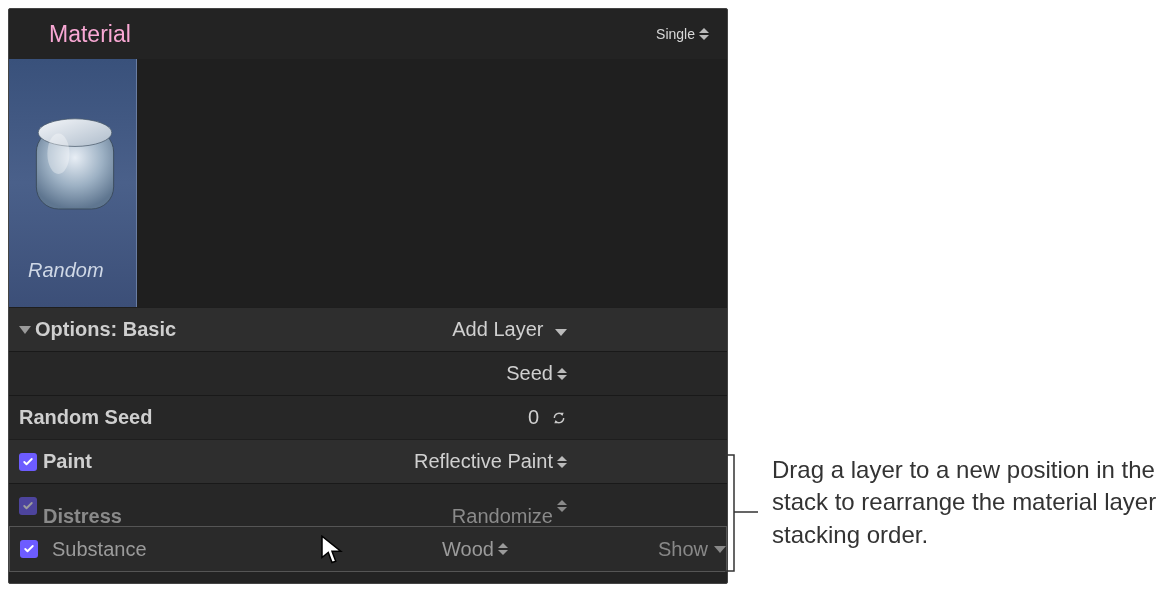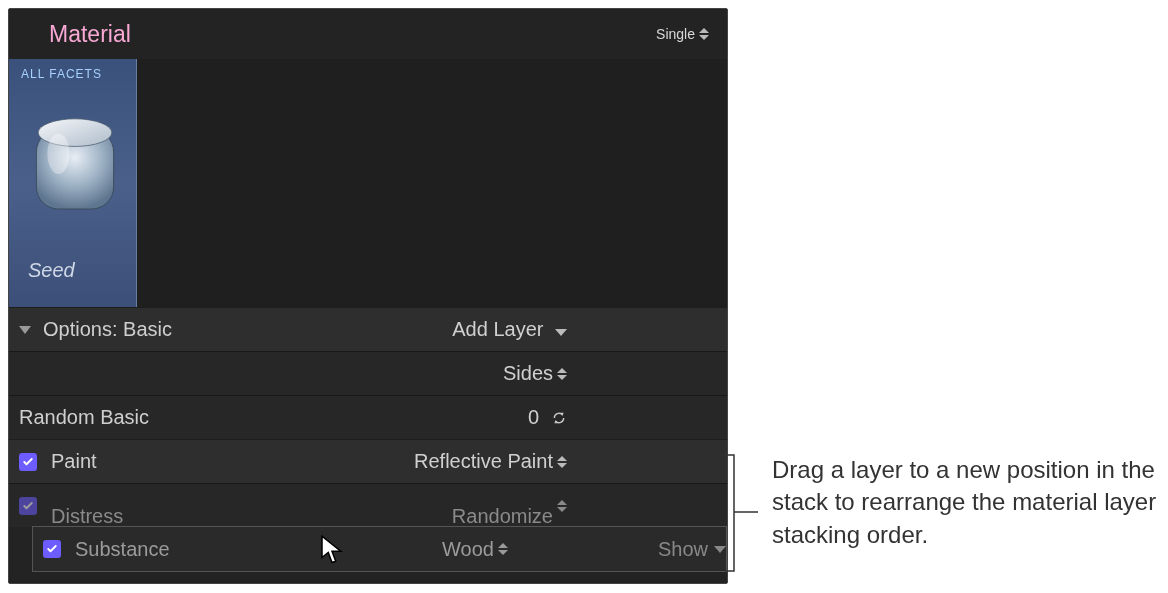--- a/index.html
+++ b/index.html
@@ -81,21 +81,21 @@
     height: 44px;
     padding: 0 10px 0 0;
     border-top: 1px solid rgba(0,0,0,0.35);
     position: relative;
     background: #272727;
   }
   .row .left {
     flex: 0 0 300px;
     display: flex; align-items: center;
     padding-left: 10px;
-    gap: 8px;
+    font-weight: bold;
   }
   .row .center {
     flex: 1;
     display: flex; align-items: center; justify-content: flex-end;
     gap: 4px;
     padding-right: 150px;
   }
   .row.header {
     background: #2e2e2e;
   }
@@ -141,21 +141,20 @@
   
   .drag-overlay {
     position:absolute;
     left:0; right:0;
     height:46px;
     top: 517px;
     background: rgba(50,50,50,0.55);
     border: 1px solid #555;
     display:flex; align-items:center;
     padding-left:10px;
-    margin-left:23px;
   }
   .drag-overlay .left { flex:0 0 300px; display:flex; align-items:center; gap:8px;}
   .drag-overlay .center { flex:1; display:flex; justify-content:flex-end; padding-right:150px; gap:4px;}
   .drag-overlay .dim { color:#9b9b9b; }
   .distress-row .row-txt, .distress-row .row-val { color:#8a8a8a;margin-top:22px; }
   .distress-row .updown .u { border-bottom-color:#8a8a8a; }
   .distress-row .updown .d { border-top-color:#8a8a8a; }
 
   
   .cursor {
@@ -194,71 +193,70 @@
       <span>Single</span>
       <span class="updown">
           <span class="u"></span>
           <span class="d"></span>
         </span>
     </div>
   </div>
 
   <div class="facets-area">
     <div class="facet-card">
-      <div class="facet-title">ALL FACETS</div>
       <div class="facet-swatch">
         <svg viewBox="0 0 100 120" width="92" height="118">
           <defs>
             <radialGradient id="gBody" cx="50%" cy="35%" r="65%">
               <stop offset="0%" stop-color="#e8eef5"></stop>
               <stop offset="55%" stop-color="#9db1c4"></stop>
               <stop offset="100%" stop-color="#5f7690"></stop>
             </radialGradient>
             <linearGradient id="gTop" x1="0" y1="0" x2="1" y2="1">
               <stop offset="0%" stop-color="#f5f7fa"></stop>
               <stop offset="100%" stop-color="#aebccb"></stop>
             </linearGradient>
           </defs>
           <rect x="8" y="24" width="84" height="86" rx="24" ry="24" fill="url(#gBody)" stroke="#3a4a5a" stroke-width="1"></rect>
           <ellipse cx="50" cy="27" rx="40" ry="15" fill="url(#gTop)" stroke="#4a5a6a" stroke-width="0.8"></ellipse>
           <ellipse cx="32" cy="50" rx="12" ry="22" fill="#ffffff" opacity="0.35"></ellipse>
         </svg>
       </div>
-      <div class="facet-name">Seed</div>
+      <div class="facet-name">Random</div>
     </div>
   </div>
 
   <div class="row header">
     <div class="left">
       <span class="triangle-down"></span>
       <span class="row-txt">Options: Basic</span>
     </div>
     <div class="center">
       <span class="row-val">
         <span>Add Layer</span>
         <span class="chev-down"></span>
       </span>
     </div>
   </div>
 
   <div class="row">
     <div class="center">
       <span style="display:flex;align-items:center;">
-        <span class="row-val">Sides</span>
+        <span class="row-val">Seed</span>
         <span class="updown">
             <span class="u"></span>
             <span class="d"></span>
           </span>
       </span>
     </div>
   </div>
 
   <div class="row">
     <div class="left pad-left">
-      <span class="row-txt">Random Basic</span>
+      <span class="row-txt">Random Seed</span>
     </div>
     <div class="center">
       <span class="row-val">0</span>
       <span class="refresh">
         <svg viewBox="0 0 24 24">
           <path fill="none" stroke="#c8c8c8" stroke-width="2" d="M5 12a7 7 0 0 1 12-5 M19 12a7 7 0 0 1-12 5"></path>
           <path fill="#c8c8c8" d="M14 4 l5 0 l-2 5 z M10 20 l-5 0 l2 -5 z"></path>
         </svg>
       </span>
     </div>

